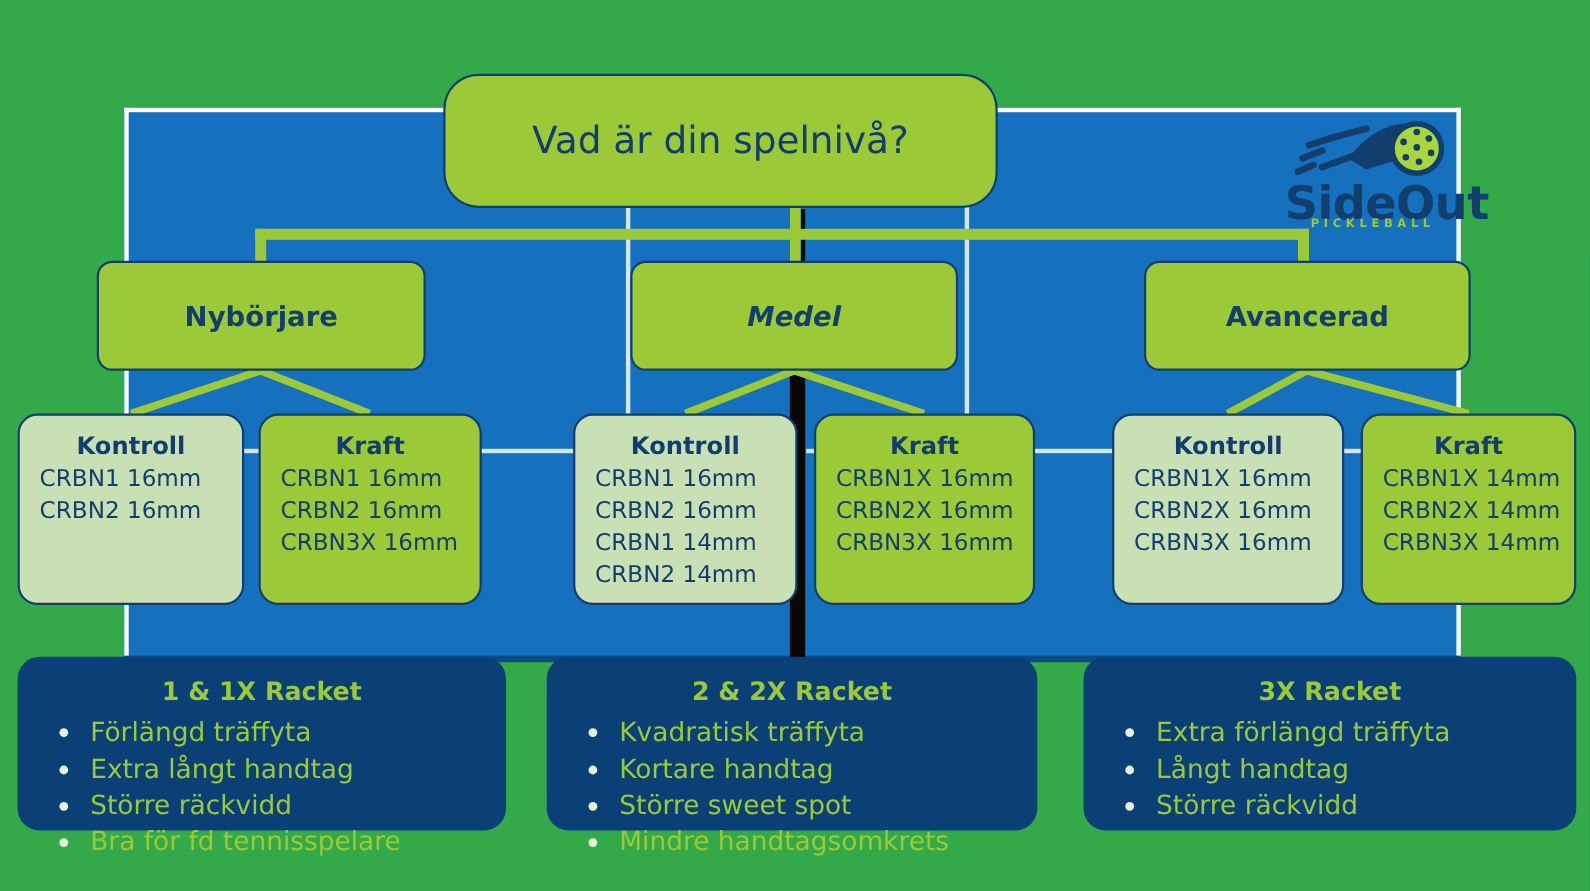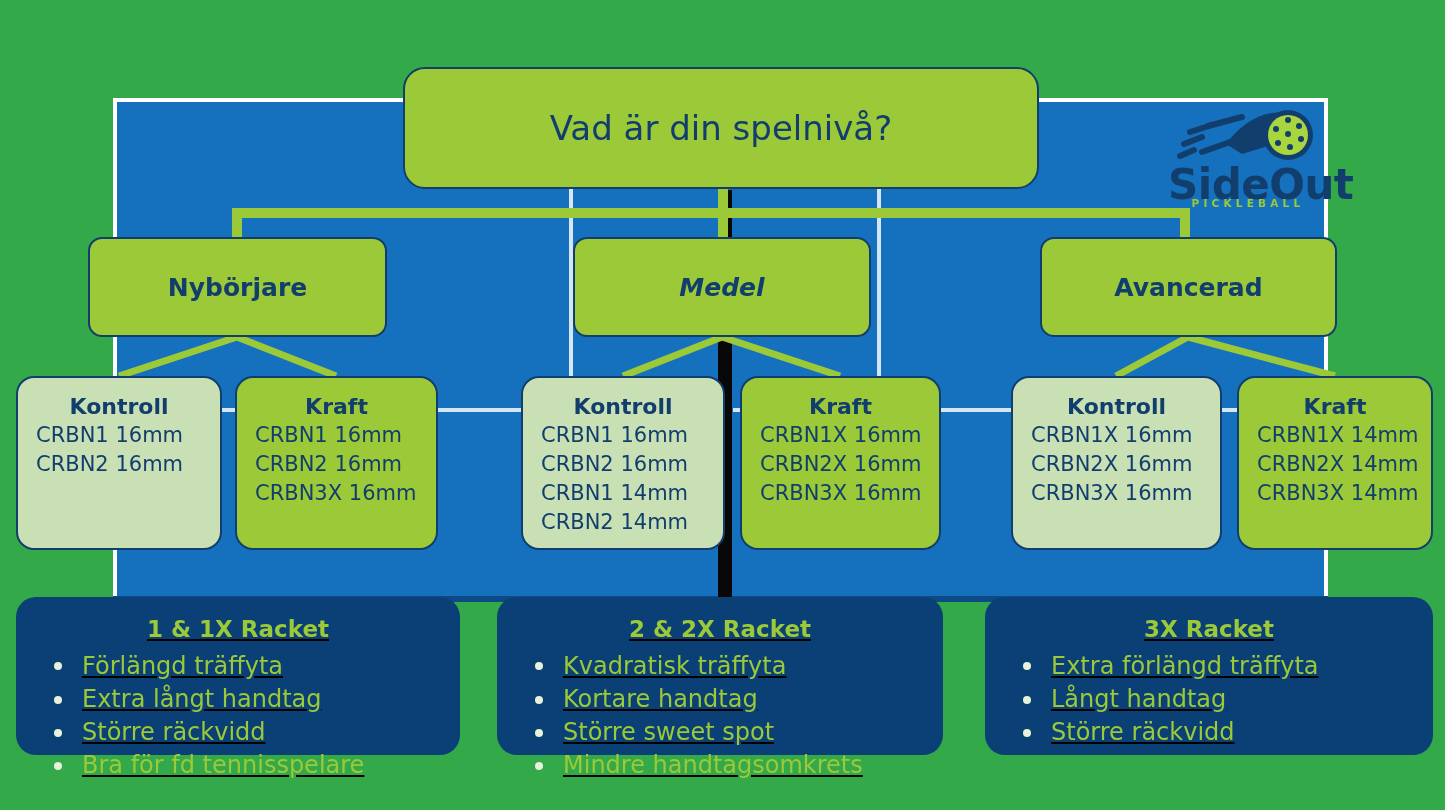--- a/index.html
+++ b/index.html
@@ -27,21 +27,21 @@
              color:#123E6E;letter-spacing:-.5px;line-height:1;}
   .logo-sub{position:absolute;left:0;top:93px;width:160px;text-align:center;
             font-size:10.5px;letter-spacing:4.2px;color:#9BC937;font-weight:bold;}
 
   
   .card{position:absolute;box-sizing:border-box;border:2px solid #123E6E;border-radius:16px;}
   .card.lime{background:#9BC937;}
   .card.pale{background:#C8E0B4;}
 
   
-  #root-box{left:403px;top:67px;width:636px;height:122px;border-radius:22px;}
+  #root-box{left:403px;top:67px;width:504px;height:122px;border-radius:32px;}
   #root-box .t{position:absolute;left:0;right:0;top:0;bottom:0;display:flex;align-items:center;
                justify-content:center;font-size:34px;color:#123E6E;font-weight:normal;}
 
   
   .level{height:100px;border-radius:14px;padding-left:42px;}
   .level .t{position:absolute;left:0;right:0;top:0;bottom:0;display:flex;align-items:center;
             justify-content:center;font-size:25px;font-weight:bold;color:#123E6E;}
   #level-0{left:88px;top:237px;width:299px;}
   #level-1{left:573px;top:237px;width:298px;font-style:italic;}
   #level-2{left:1040px;top:237px;width:297px;}
@@ -53,21 +53,21 @@
   .spec li{font-size:21px;color:#123E6E;line-height:1.38;white-space:nowrap;}
   #spec-0{left:16px;width:206px;}
   #spec-1{left:235px;width:203px;}
   #spec-2{left:521px;width:204px;}
   #spec-3{left:740px;width:201px;}
   #spec-4{left:1011px;width:211px;}
   #spec-5{left:1237px;width:196px;}
 
   
   .panel{position:absolute;top:597px;height:158px;background:#0B4077;border-radius:20px;
-         box-sizing:border-box;text-decoration:underline;}
+         box-sizing:border-box;}
   #panel-0{left:16px;width:444px;}
   #panel-1{left:497px;width:446px;}
   #panel-2{left:985px;width:448px;}
   .panel .p-title{font-size:23px;font-weight:bold;color:#9BC937;text-align:center;margin-top:19px;}
   .panel ul{list-style:none;margin:8px 0 0 0;padding:0 0 0 28px;}
   .panel li{position:relative;font-size:24px;color:#9BC937;line-height:1.38;padding-left:38px;
             white-space:nowrap;}
   .panel li .bullet{position:absolute;left:10px;top:.52em;width:8px;height:8px;border-radius:50%;
                     background:#E8F1DA;}
 </style>

